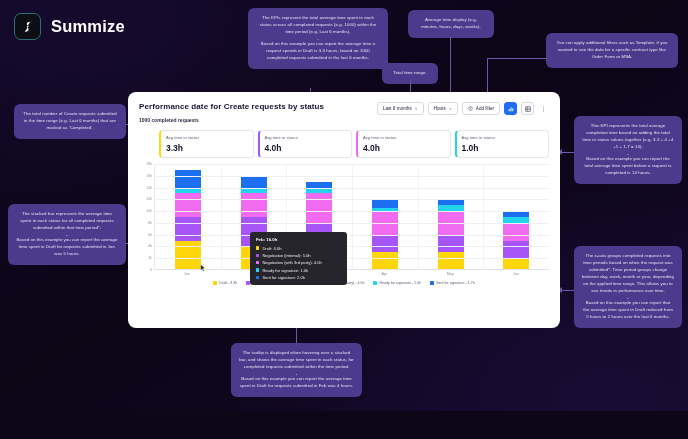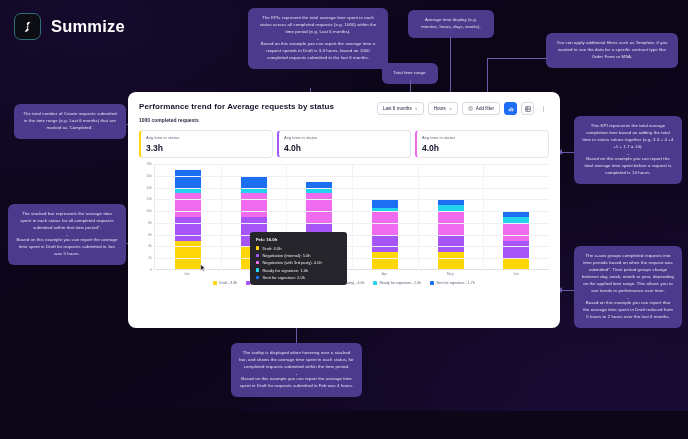--- a/index.html
+++ b/index.html
@@ -68,21 +68,21 @@
   }
   .tb-chev { font-size: 4px; color: #7a7f96; }
   .tb-icon-btn {
     width: 13px; height: 13px; border: 1px solid #d7d9e3; border-radius: 3px; background: #fff;
     display: flex; align-items: center; justify-content: center;
   }
   .tb-icon-btn.active { background: #1f6df5; border-color: #1f6df5; }
   .tb-kebab { width: 11px; height: 13px; display: flex; align-items: center; justify-content: center; color: #33334d; font-size: 6px; }
 
   
-  .kpis { display: flex; gap: 4px; margin-top: 7px; }
+  .kpis { display: flex; gap: 4px; margin-top: 7px; margin-left: 20px; }
   .kpi {
     flex: 1; height: 28px; background: #fff;
     border: 1px solid #e4e6ee; border-radius: 4px;
     border-left-width: 2.2px; border-left-style: solid;
     padding: 4px 5px; display: flex; flex-direction: column; justify-content: center;
   }
   .kpi-label { font-size: 4px; color: #5c6076; letter-spacing: .1px; }
   .kpi-value { font-size: 8.5px; font-weight: bold; color: #14142b; margin-top: 3px; }
 
   
@@ -185,21 +185,21 @@
     <span>The tooltip is displayed when hovering over a stacked bar, and shows the average time spent in each status, for completed requests submitted within the time period.</span>
     <span class="sep">-</span>
     <span>Based on this example you can report the average time spent in Draft for requests submitted in Feb was 4 hours.</span>
   </div>
   <div class="connector conn-v" style="left:296px; top:288px; height:55px;"></div>
   <div class="arrow arrow-up" style="left:293px; top:284px;"></div>
 
   <div id="panel">
     <div class="panel-head">
       <div>
-        <div class="panel-title">Performance trend for Average requests by status</div>
+        <div class="panel-title">Performance date for Create requests by status</div>
         <div class="panel-sub">1000 completed requests</div>
       </div>
       <div class="toolbar">
         <div class="tb-btn">
           <span>Last 6 months</span>
           <span class="tb-chev">∨</span>
         </div>
         <div class="tb-btn">
           <span>Hours</span>
           <span class="tb-chev">∨</span>
@@ -235,20 +235,24 @@
         <div class="kpi-label">Avg time in status</div>
         <div class="kpi-value">3.3h</div>
       </div>
       <div class="kpi" style="border-left-color:#a855f7">
         <div class="kpi-label">Avg time in status</div>
         <div class="kpi-value">4.0h</div>
       </div>
       <div class="kpi" style="border-left-color:#f06bf0">
         <div class="kpi-label">Avg time in status</div>
         <div class="kpi-value">4.0h</div>
+      </div>
+      <div class="kpi" style="border-left-color:#22d3ee">
+        <div class="kpi-label">Avg time in status</div>
+        <div class="kpi-value">1.0h</div>
       </div>
     </div>
 
     <div id="chart">
       <div class="y-axis" id="yaxis">
           <div class="y-tick" style="top: 0px;">18h</div>
           <div class="y-tick" style="top: 11.7778px;">16h</div>
           <div class="y-tick" style="top: 23.5556px;">14h</div>
           <div class="y-tick" style="top: 35.3333px;">12h</div>
           <div class="y-tick" style="top: 47.1111px;">10h</div>

